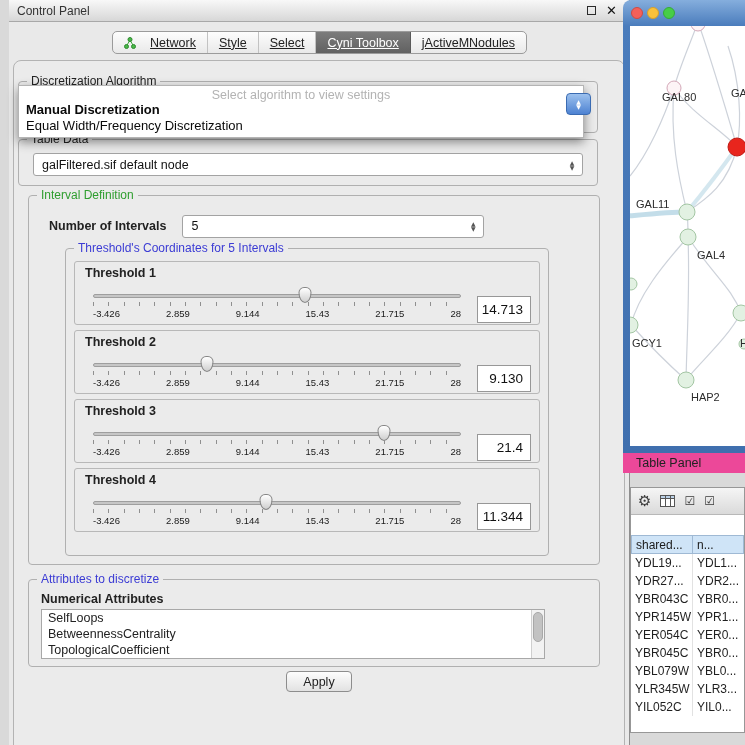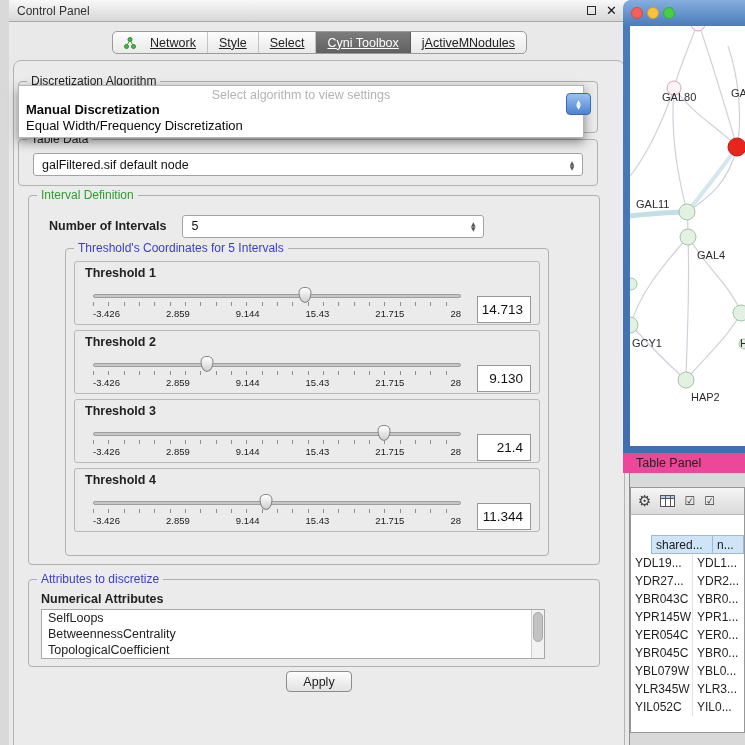--- a/index.html
+++ b/index.html
@@ -172,21 +172,21 @@
     height:27px; display:flex; align-items:center; gap:9px; padding:0 7px;
     background:linear-gradient(#f5f5f5,#dadada); border-bottom:1px solid #b8b8b8;
   }
   .tp-icon { font-family:"DejaVu Sans",sans-serif; color:#3a3a3a; line-height:1; cursor:default; }
   .tp-gap { height:20px; background:#fff; }
   .tp-header { display:flex; height:19px; }
   .tp-hcell {
     background:#cfe4f7; border:1px solid #9fb9d4; border-left:none;
     font-size:12px; display:flex; align-items:center; padding-left:4px; color:#1a1a1a;
   }
-  .tp-hcell.c1 { width:62px; border-left:1px solid #9fb9d4;margin-left:20px; }
+  .tp-hcell.c1 { width:62px; border-left:1px solid #9fb9d4; }
   .tp-hcell.c2 { flex:1; }
   .tp-row { display:flex; height:18px; }
   .tp-cell { font-size:12px; display:flex; align-items:center; padding-left:4px; color:#1f1f1f; white-space:nowrap; overflow:hidden; }
   .tp-cell.c1 { width:62px; border-right:1px solid #e2e2e2; }
   .tp-cell.c2 { flex:1; }
 </style>
 </head>
 <body>
 
 <div class="right-bg"></div>

